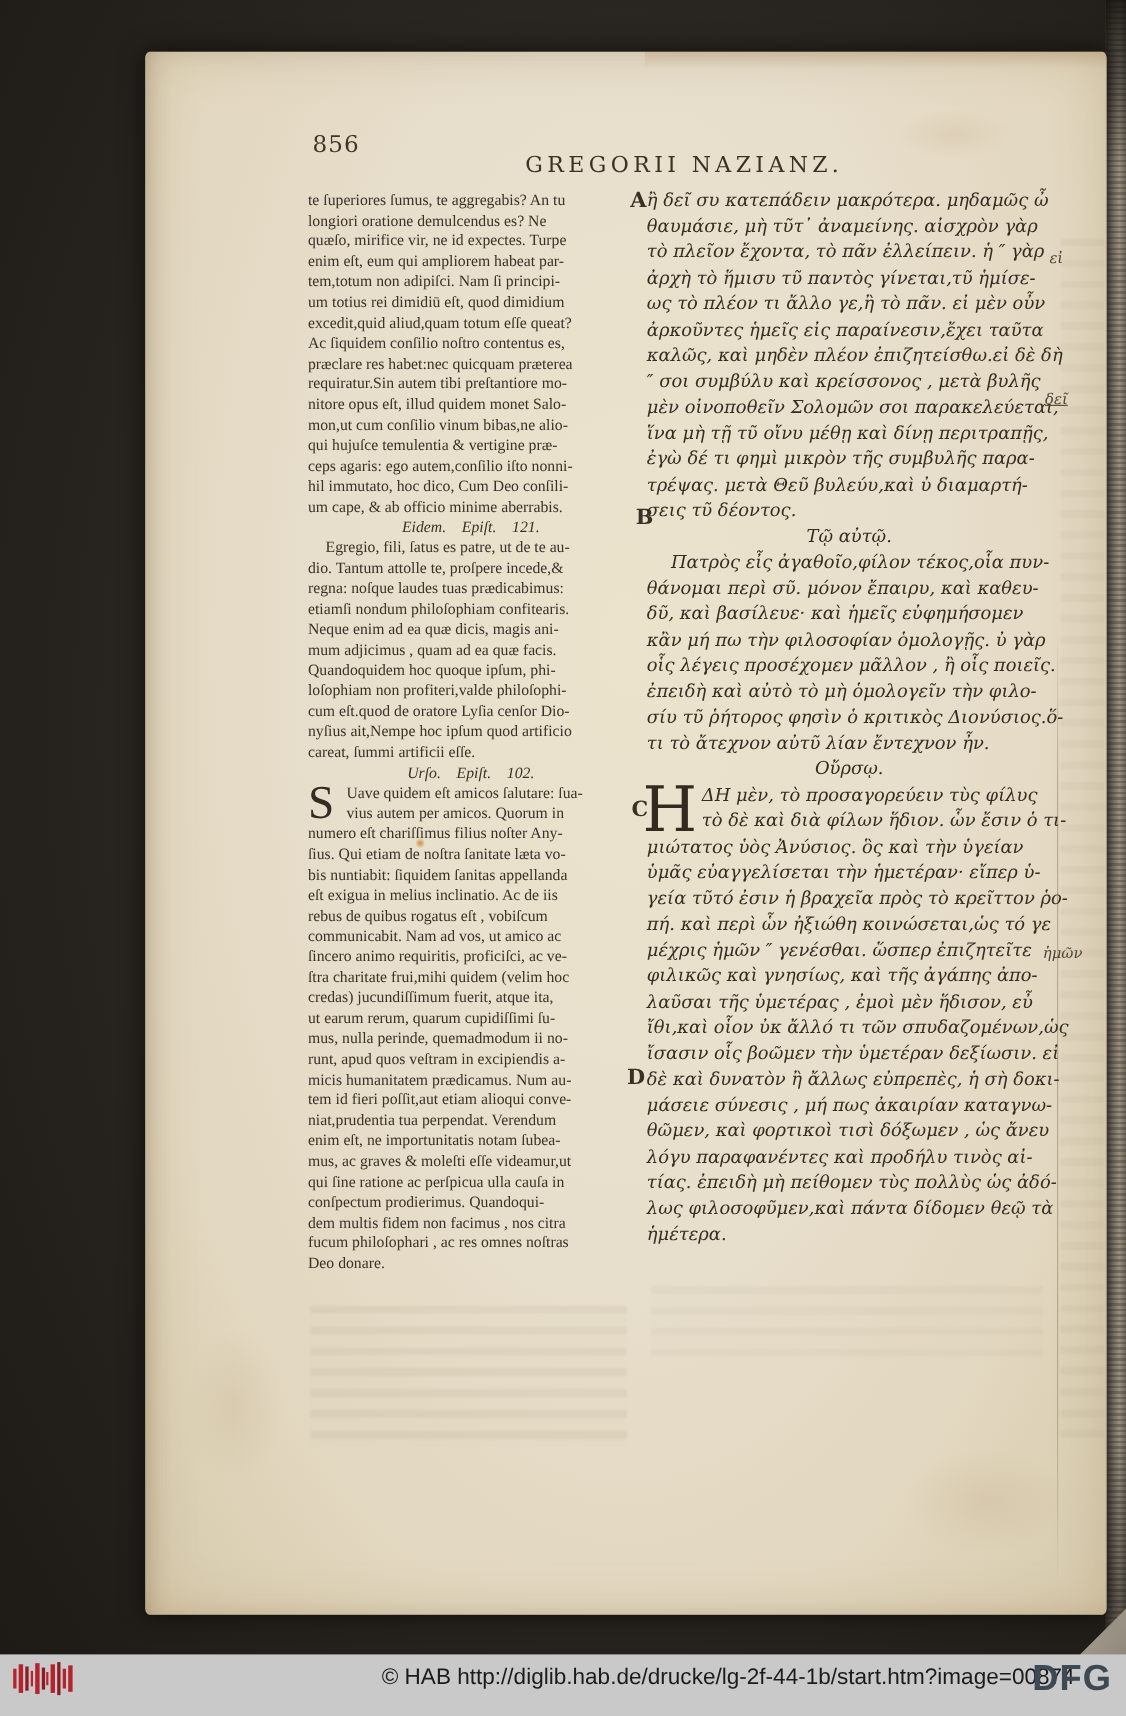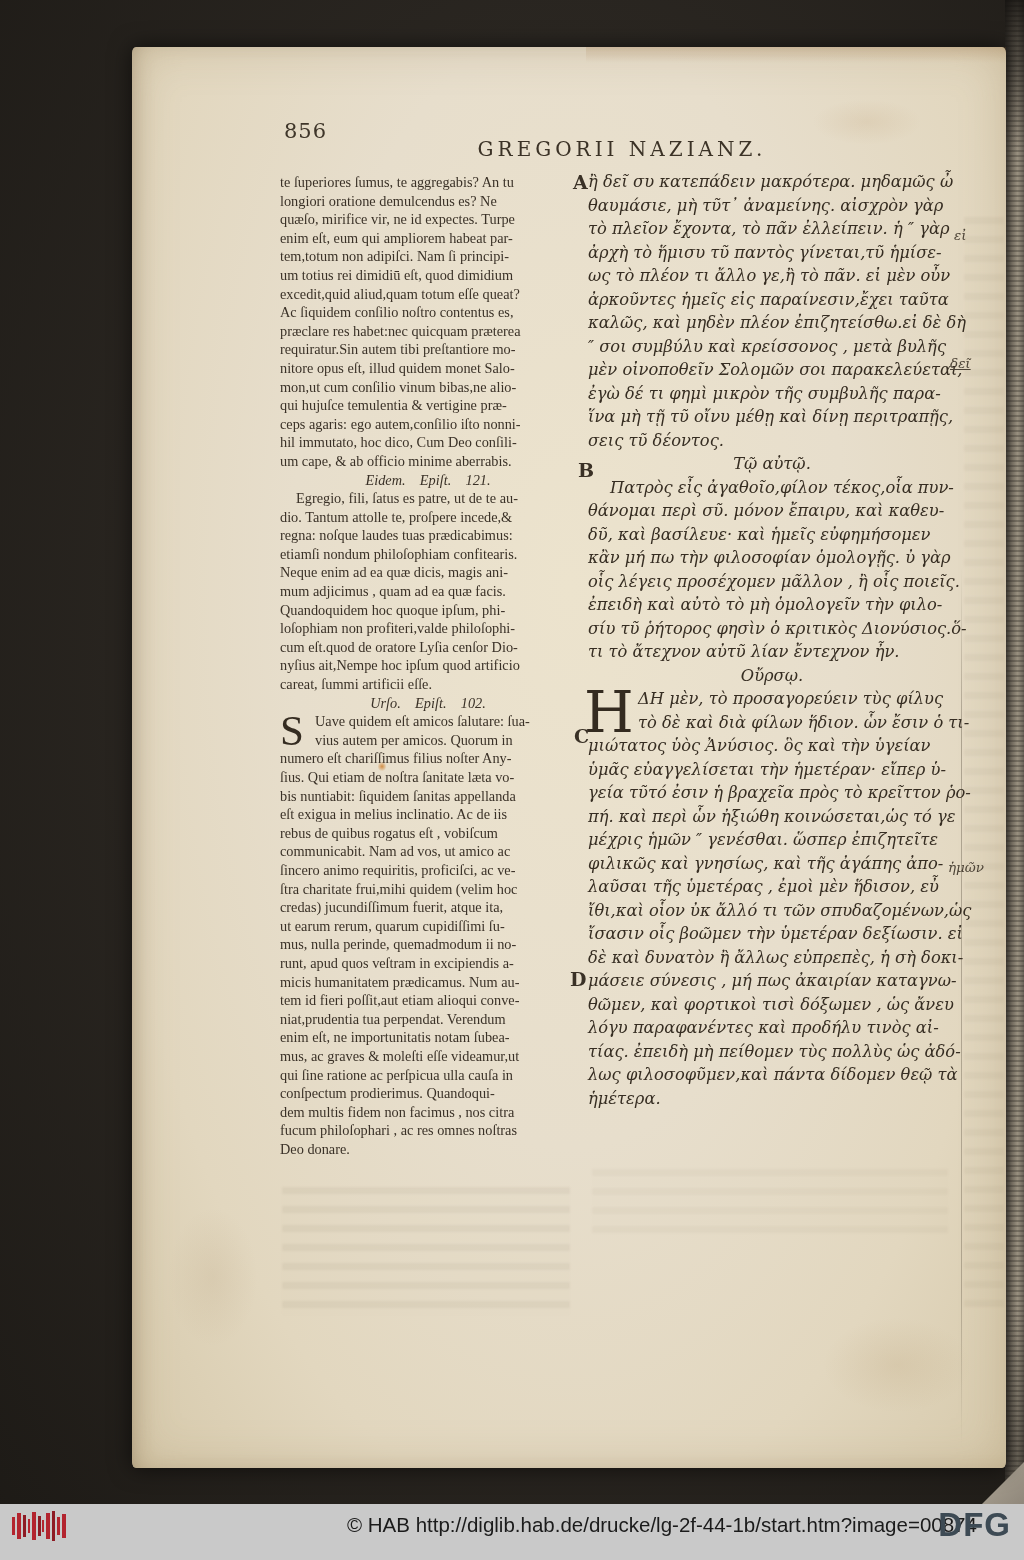--- a/index.html
+++ b/index.html
@@ -166,22 +166,23 @@
       <div class="blk">
           <div class="grk-line">ἢ δεῖ συ κατεπάδειν μακρότερα.  μηδαμῶς ὦ</div>
           <div class="grk-line">θαυμάσιε, μὴ τῦτ᾽ ἀναμείνης.  αἰσχρὸν γὰρ</div>
           <div class="grk-line">τὸ πλεῖον ἔχοντα, τὸ πᾶν ἐλλείπειν.  ἡ ″ γὰρ</div>
           <div class="grk-line">ἀρχὴ τὸ ἥμισυ τῦ παντὸς γίνεται,τῦ ἡμίσε-</div>
           <div class="grk-line">ως τὸ πλέον τι ἄλλο γε,ἢ τὸ πᾶν.   εἰ μὲν οὖν</div>
           <div class="grk-line">ἀρκοῦντες ἡμεῖς εἰς παραίνεσιν,ἔχει ταῦτα</div>
           <div class="grk-line">καλῶς, καὶ μηδὲν πλέον ἐπιζητείσθω.εἰ δὲ δὴ</div>
           <div class="grk-line">″ σοι συμβύλυ καὶ κρείσσονος ,  μετὰ βυλῆς</div>
           <div class="grk-line">μὲν οἰνοποθεῖν Σολομῶν σοι παρακελεύεται,</div>
+          <div class="grk-line">ἵνα μὴ τῇ τῦ οἴνυ μέθῃ καὶ δίνῃ περιτραπῇς,</div>
           <div class="grk-line">ἐγὼ δέ τι φημὶ μικρὸν τῆς συμβυλῆς παρα-</div>
-          <div class="grk-line">ἵνα μὴ τῇ τῦ οἴνυ μέθῃ καὶ δίνῃ περιτραπῇς,</div>
+          <div class="grk-line">τρέψας.  μετὰ Θεῦ βυλεύυ,καὶ ὐ διαμαρτή-</div>
           <div class="grk-line">σεις τῦ δέοντος.</div>
         </div>
       <div class="heading-grk">Τῷ αὐτῷ.</div>
       <div class="blk ep121-grk">
           <div class="grk-line">Πατρὸς εἶς ἀγαθοῖο,φίλον τέκος,οἷα πυν-</div>
           <div class="grk-line">θάνομαι περὶ σῦ.   μόνον ἔπαιρυ, καὶ καθευ-</div>
           <div class="grk-line">δῦ, καὶ βασίλευε·  καὶ ἡμεῖς εὐφημήσομεν</div>
           <div class="grk-line">κἂν μή πω τὴν φιλοσοφίαν ὁμολογῇς. ὐ γὰρ</div>
           <div class="grk-line">οἷς λέγεις προσέχομεν μᾶλλον , ἢ οἷς ποιεῖς.</div>
           <div class="grk-line">ἐπειδὴ καὶ αὐτὸ τὸ μὴ ὁμολογεῖν τὴν φιλο-</div>

